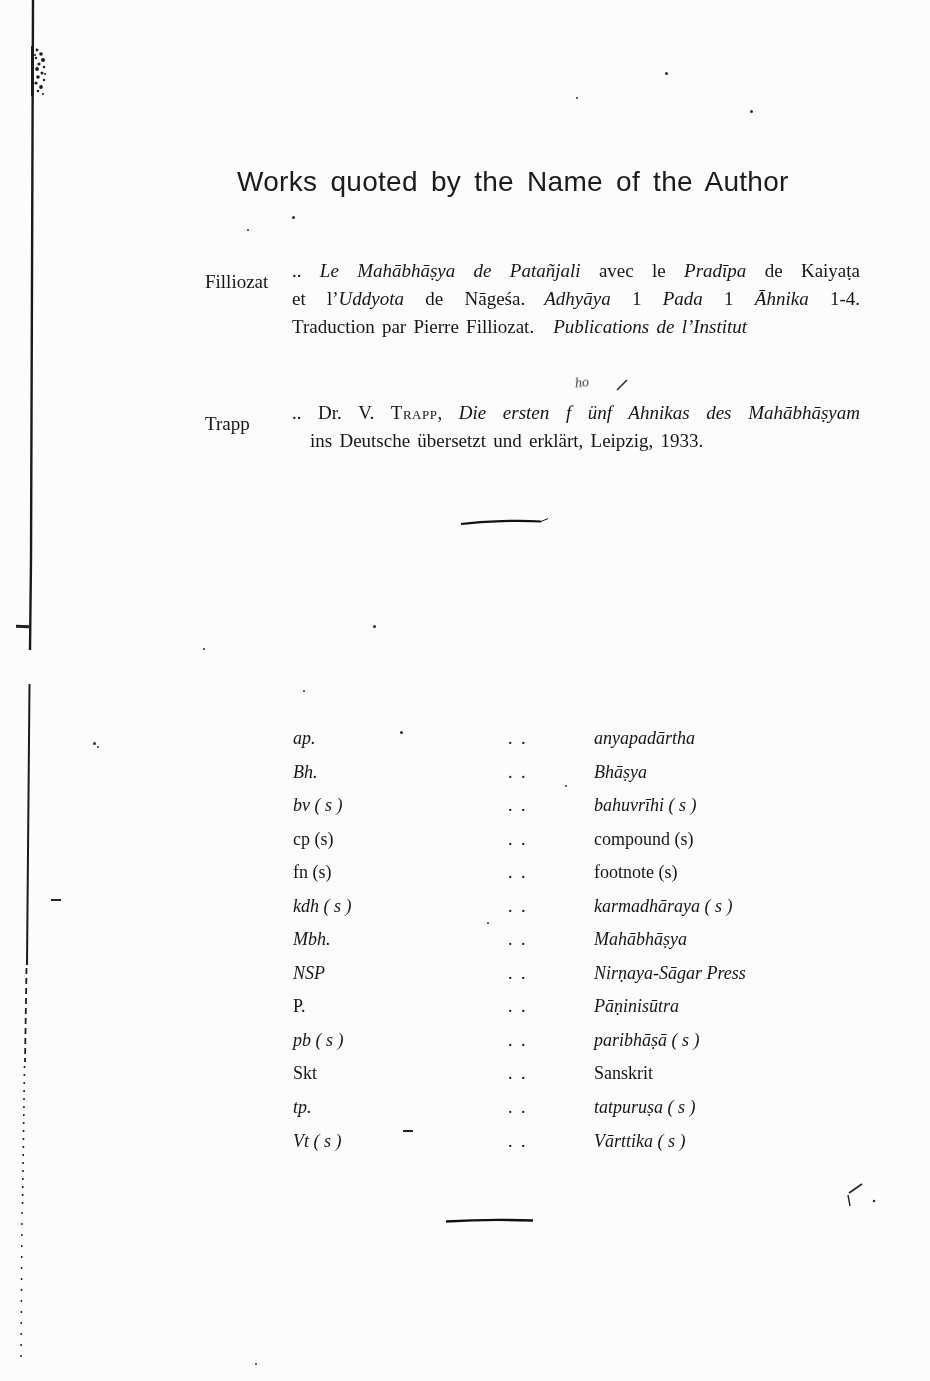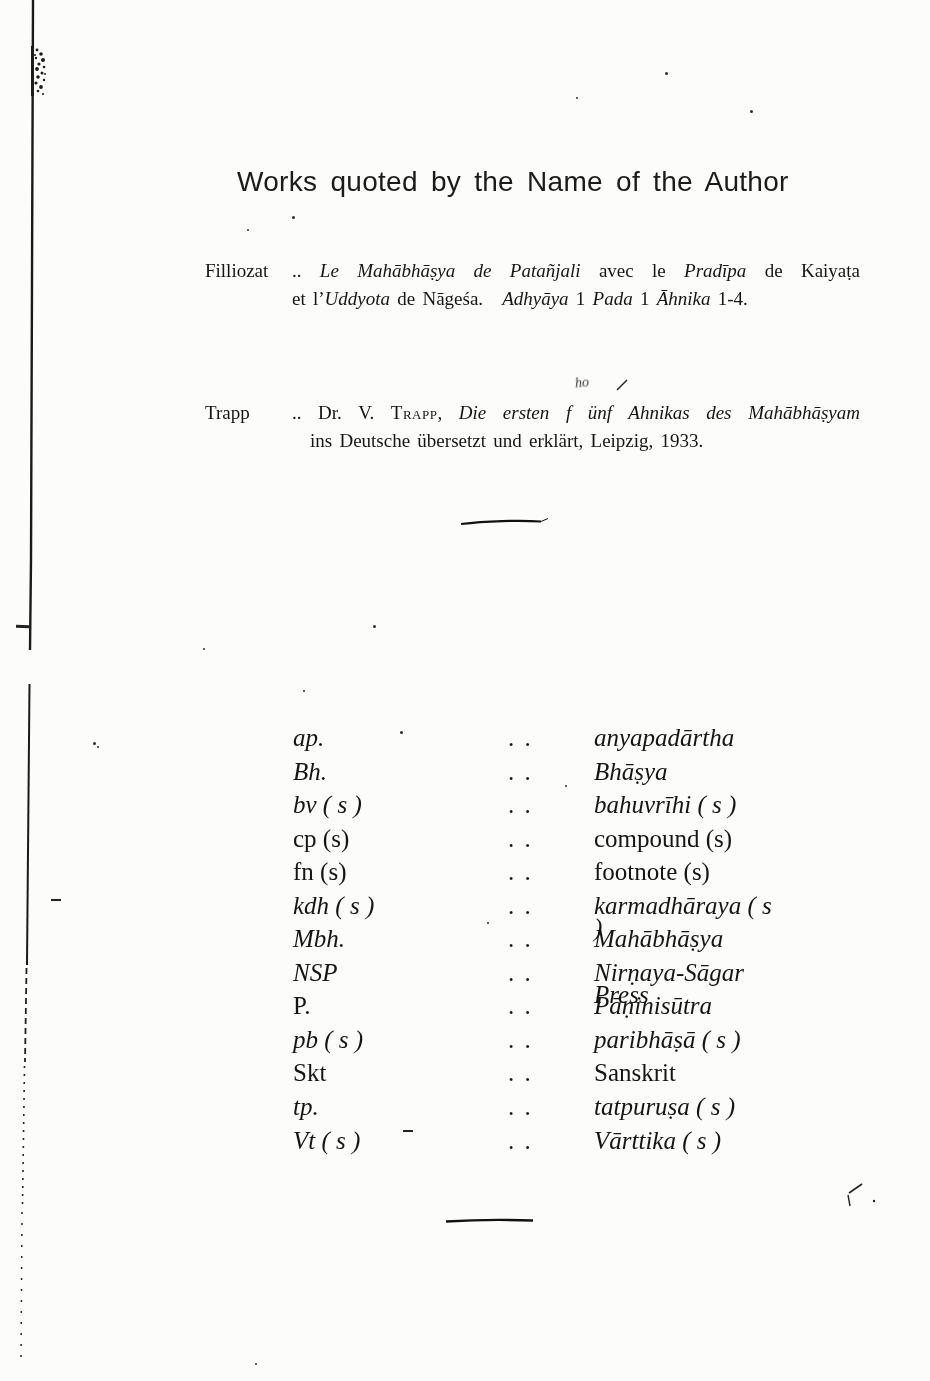--- a/index.html
+++ b/index.html
@@ -11,32 +11,32 @@
   .heading {
     position:absolute; margin:0; font-weight:normal;
     font-family:"Liberation Sans", sans-serif; color:#1b1b1b;
   }
   .title   { left:237px; top:166px; font-size:28px; letter-spacing:0.3px; word-spacing:5px; }
   .h2      { left:344px; top:637px; font-size:27px; letter-spacing:0.3px; word-spacing:5px; }
 
   .entry   { position:absolute; left:205px; width:660px; font-size:19px; word-spacing:2.5px; }
   .entry-filliozat { top:257px; }
   .entry-trapp     { top:399px; }
-  .elabel  { position:absolute; left:0; top:0; line-height:28px; }
+  .elabel  { position:absolute; left:0; top:11px; line-height:28px; }
   .ebody   { margin-left:87px; width:568px; }
   .line    { line-height:28px; white-space:normal; }
   .entry .line { text-align:justify; text-align-last:justify; }
   .entry-filliozat .line:last-child { text-align-last:left; }
   .entry-trapp .line:last-child     { text-align-last:left; padding-left:18px; }
 
   .seg-r  { font-style:normal; }
   .seg-i  { font-style:italic; }
   .seg-sc { font-variant:small-caps; letter-spacing:0.5px; }
 
-  .abbrev-list { position:absolute; left:293px; top:727px; width:480px; font-size:25px; }
+  .abbrev-list { position:absolute; left:293px; top:727px; width:480px; font-size:18px; }
   .arow  { display:flex; height:33.55px; align-items:flex-start; line-height:22px; }
   .acell.abbr { width:215px; }
   .acell.dots { width:39px; letter-spacing:2px; }
   .acell.def  { flex:1;margin-left:47px; }
 
   .overprint {
     position:absolute; left:575px; top:375px; font-size:14px; font-style:italic;
     color:#222; filter:blur(0.3px); transform:rotate(-6deg); opacity:.9;
   }
   .speck { position:absolute; background:#2c2c2c; border-radius:50%; }
@@ -76,20 +76,21 @@
   </svg>
 
   <h1 class="heading title">Works quoted by the Name of the Author</h1>
 
   <section>
     <div class="entry entry-filliozat">
       <span class="elabel">Filliozat</span>
       <div class="ebody">
           <div class="line"><span class="seg-r">..</span><span class="seg-i"> Le Mahābhāṣya de Patañjali</span><span class="seg-r"> avec le </span><span class="seg-i">Pradīpa</span><span class="seg-r"> de Kaiyaṭa</span></div>
           <div class="line"><span class="seg-r">et l’</span><span class="seg-i">Uddyota</span><span class="seg-r"> de Nāgeśa.</span><span class="seg-r"> </span><span class="seg-i">Adhyāya</span><span class="seg-r"> 1 </span><span class="seg-i">Pada</span><span class="seg-r"> 1 </span><span class="seg-i">Āhnika</span><span class="seg-r"> 1-4.</span></div>
+          <div class="line"><span class="seg-r">Traduction par Pierre Filliozat.</span><span class="seg-r"> </span><span class="seg-i">Publications de l’Institut</span></div>
         </div>
     </div>
     <div class="entry entry-trapp">
       <span class="elabel">Trapp</span>
       <div class="ebody">
           <div class="line"><span class="seg-r">..</span><span class="seg-r"> Dr. V. </span><span class="seg-sc">Trapp</span><span class="seg-r">, </span><span class="seg-i">Die ersten f ünf Ahnikas des Mahābhāṣyam</span></div>
           <div class="line"><span class="seg-r">ins Deutsche übersetzt und erklärt, Leipzig, 1933.</span></div>
         </div>
     </div>
   </section>

